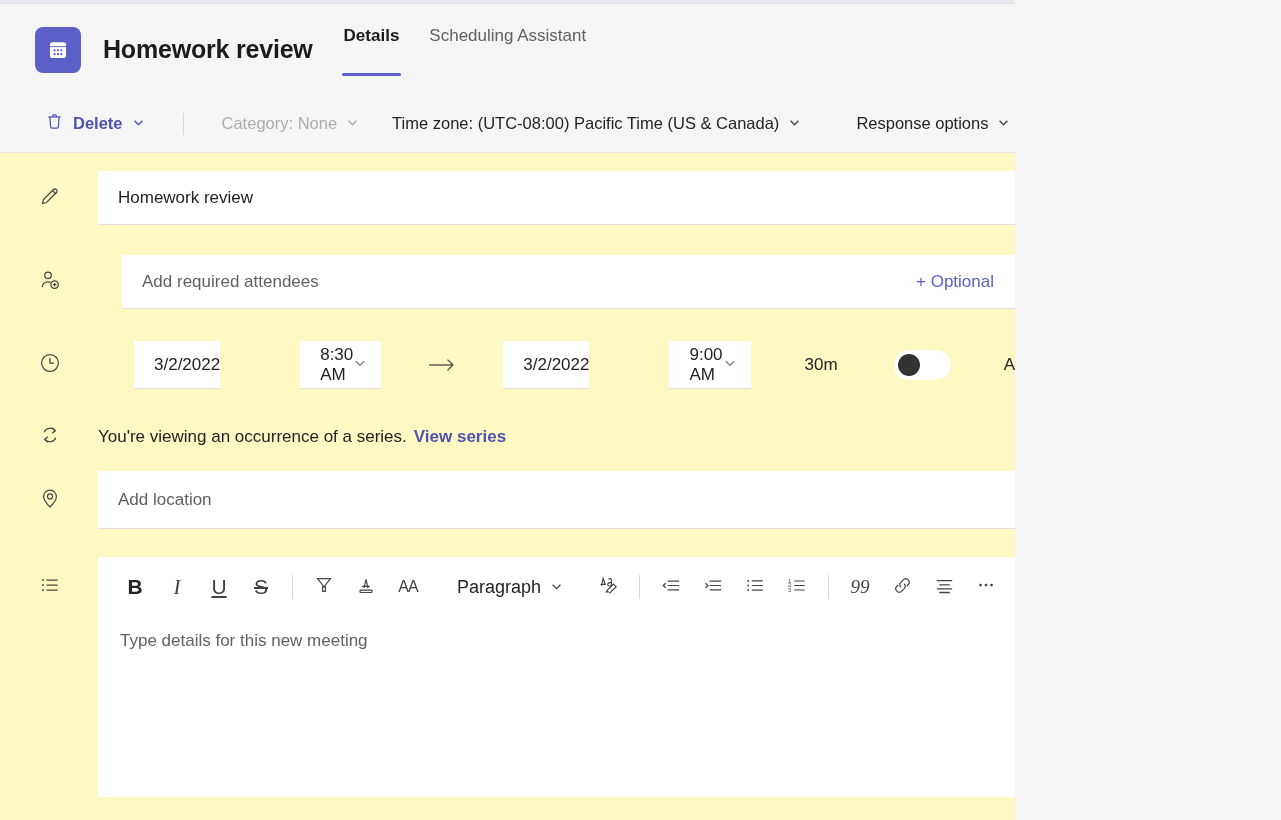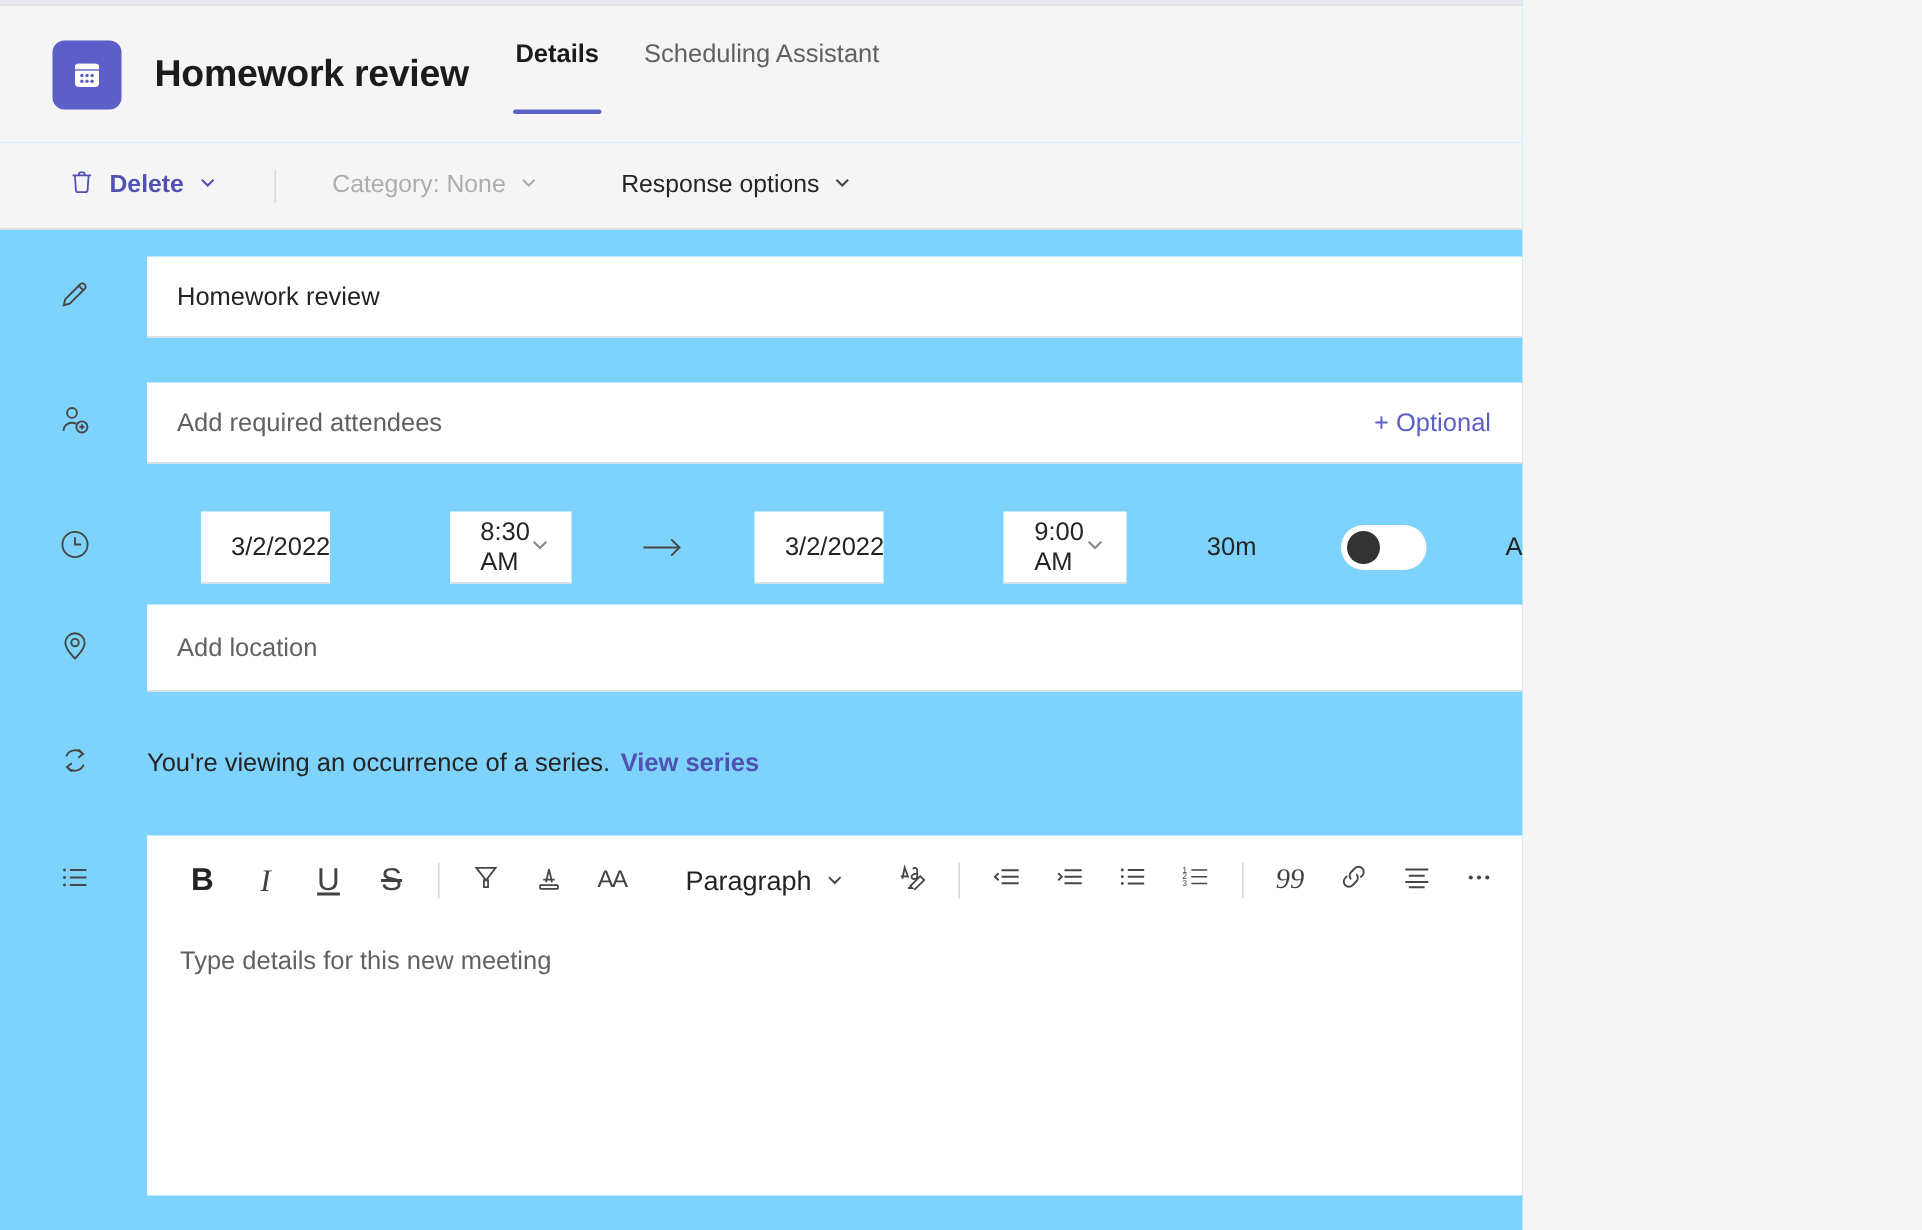--- a/index.html
+++ b/index.html
@@ -7,21 +7,21 @@
     margin: 0; padding: 0;
     width: 1281px; height: 820px;
     overflow: hidden;
     background: #F5F5F5;
     font-family: "Liberation Sans", sans-serif;
     color: #242424;
   }
   .app {
     width: 1015px; height: 820px;
     position: relative;
-    background: #7dd3fc;
+    background: #fef9c3;
     display: flex;
     flex-direction: column;
   }
   .topline {
     height: 4px;
     background: #E8E8F0;
     border-bottom: 1px solid #E1E1E1;
     flex: 0 0 auto;
   }
 
@@ -144,21 +144,21 @@
   }
   .placeholder { color: #616161; }
   .value { color: #242424; }
 
   .row-subject { height: 56px; margin-top: 18px; }
   .subject-field {
     width: 1075px; height: 54px;
     padding-left: 20px;
   }
 
-  .row-attendees { height: 56px; margin-top: 28px; }
+  .row-attendees { height: 56px; margin-top: 28px; gap: 24px; }
   .attendees-field {
     width: 1075px; height: 54px;
     padding-left: 20px;
     justify-content: space-between;
   }
   .optional-link {
     color: #5B5FC7;
     font-size: 17px;
     padding-right: 21px;
     cursor: pointer;
@@ -342,20 +342,28 @@
 
     <div class="tb-item muted">
       <span>Category: None</span>
       <span class="chev">
         <svg width="13" height="13" viewBox="0 0 12 12" fill="none" stroke="#adadad" stroke-width="1.3">
           <path d="M2.4 4.4L6 8 9.6 4.4"></path>
         </svg>
       </span>
     </div>
 
+    <div class="tb-item normal">
+      <span>Time zone: (UTC-08:00) Pacific Time (US &amp; Canada)</span>
+      <span class="chev">
+        <svg width="13" height="13" viewBox="0 0 12 12" fill="none" stroke="#484644" stroke-width="1.3">
+          <path d="M2.4 4.4L6 8 9.6 4.4"></path>
+        </svg>
+      </span>
+    </div>
 
     <div class="tb-item normal" style="margin-left:22px;">
       <span>Response options</span>
       <span class="chev">
         <svg width="13" height="13" viewBox="0 0 12 12" fill="none" stroke="#484644" stroke-width="1.3">
           <path d="M2.4 4.4L6 8 9.6 4.4"></path>
         </svg>
       </span>
     </div>
   </div>
@@ -432,50 +440,50 @@
           </svg>
         </span>
       </div>
       <div class="duration">30m</div>
       <div class="toggle">
         <div class="knob"></div>
       </div>
       <div class="allday-label">All day</div>
     </div>
 
-    <div class="row row-location">
-      <div class="gutter" style="height:58px;">
-        <span>
-          <svg width="24" height="24" viewBox="0 0 24 24" fill="none" stroke="#484644" stroke-width="1.25">
-            <path d="M12 21s6.4-6.1 6.4-10.4A6.4 6.4 0 005.6 10.6C5.6 14.9 12 21 12 21z"></path>
-            <circle cx="12" cy="10.4" r="2.5"></circle>
-          </svg>
-        </span>
-      </div>
-      <div class="field location-field">
-        <span class="placeholder">Add location</span>
-      </div>
-    </div>
-
     <div class="row row-series">
       <div class="gutter" style="height:40px;">
         <span>
           <svg width="24" height="24" viewBox="0 0 24 24" fill="none" stroke="#484644" stroke-width="1.25">
             <path d="M6.2 9.2A6.3 6.3 0 0117 7.6"></path>
             <path d="M17.8 14.8A6.3 6.3 0 017 16.4"></path>
             <path d="M14.2 4.6L17.4 7.6l-3.3 2.6"></path>
             <path d="M9.8 19.4L6.6 16.4l3.3-2.6"></path>
           </svg>
         </span>
       </div>
       <div class="series-text">
         <span>You're viewing an occurrence of a series.</span><span class="series-link">View series</span>
       </div>
     </div>
 
+    <div class="row row-location">
+      <div class="gutter" style="height:58px;">
+        <span>
+          <svg width="24" height="24" viewBox="0 0 24 24" fill="none" stroke="#484644" stroke-width="1.25">
+            <path d="M12 21s6.4-6.1 6.4-10.4A6.4 6.4 0 005.6 10.6C5.6 14.9 12 21 12 21z"></path>
+            <circle cx="12" cy="10.4" r="2.5"></circle>
+          </svg>
+        </span>
+      </div>
+      <div class="field location-field">
+        <span class="placeholder">Add location</span>
+      </div>
+    </div>
+
     <div class="row row-details">
       <div class="gutter details-gutter">
         <span>
           <svg width="24" height="24" viewBox="0 0 24 24" fill="none" stroke="#484644" stroke-width="1.25">
             <circle cx="5" cy="7" r="0.95" fill="#484644" stroke="none"></circle>
             <circle cx="5" cy="12" r="0.95" fill="#484644" stroke="none"></circle>
             <circle cx="5" cy="17" r="0.95" fill="#484644" stroke="none"></circle>
             <path d="M8.6 7h11M8.6 12h11M8.6 17h11"></path>
           </svg>
         </span>

